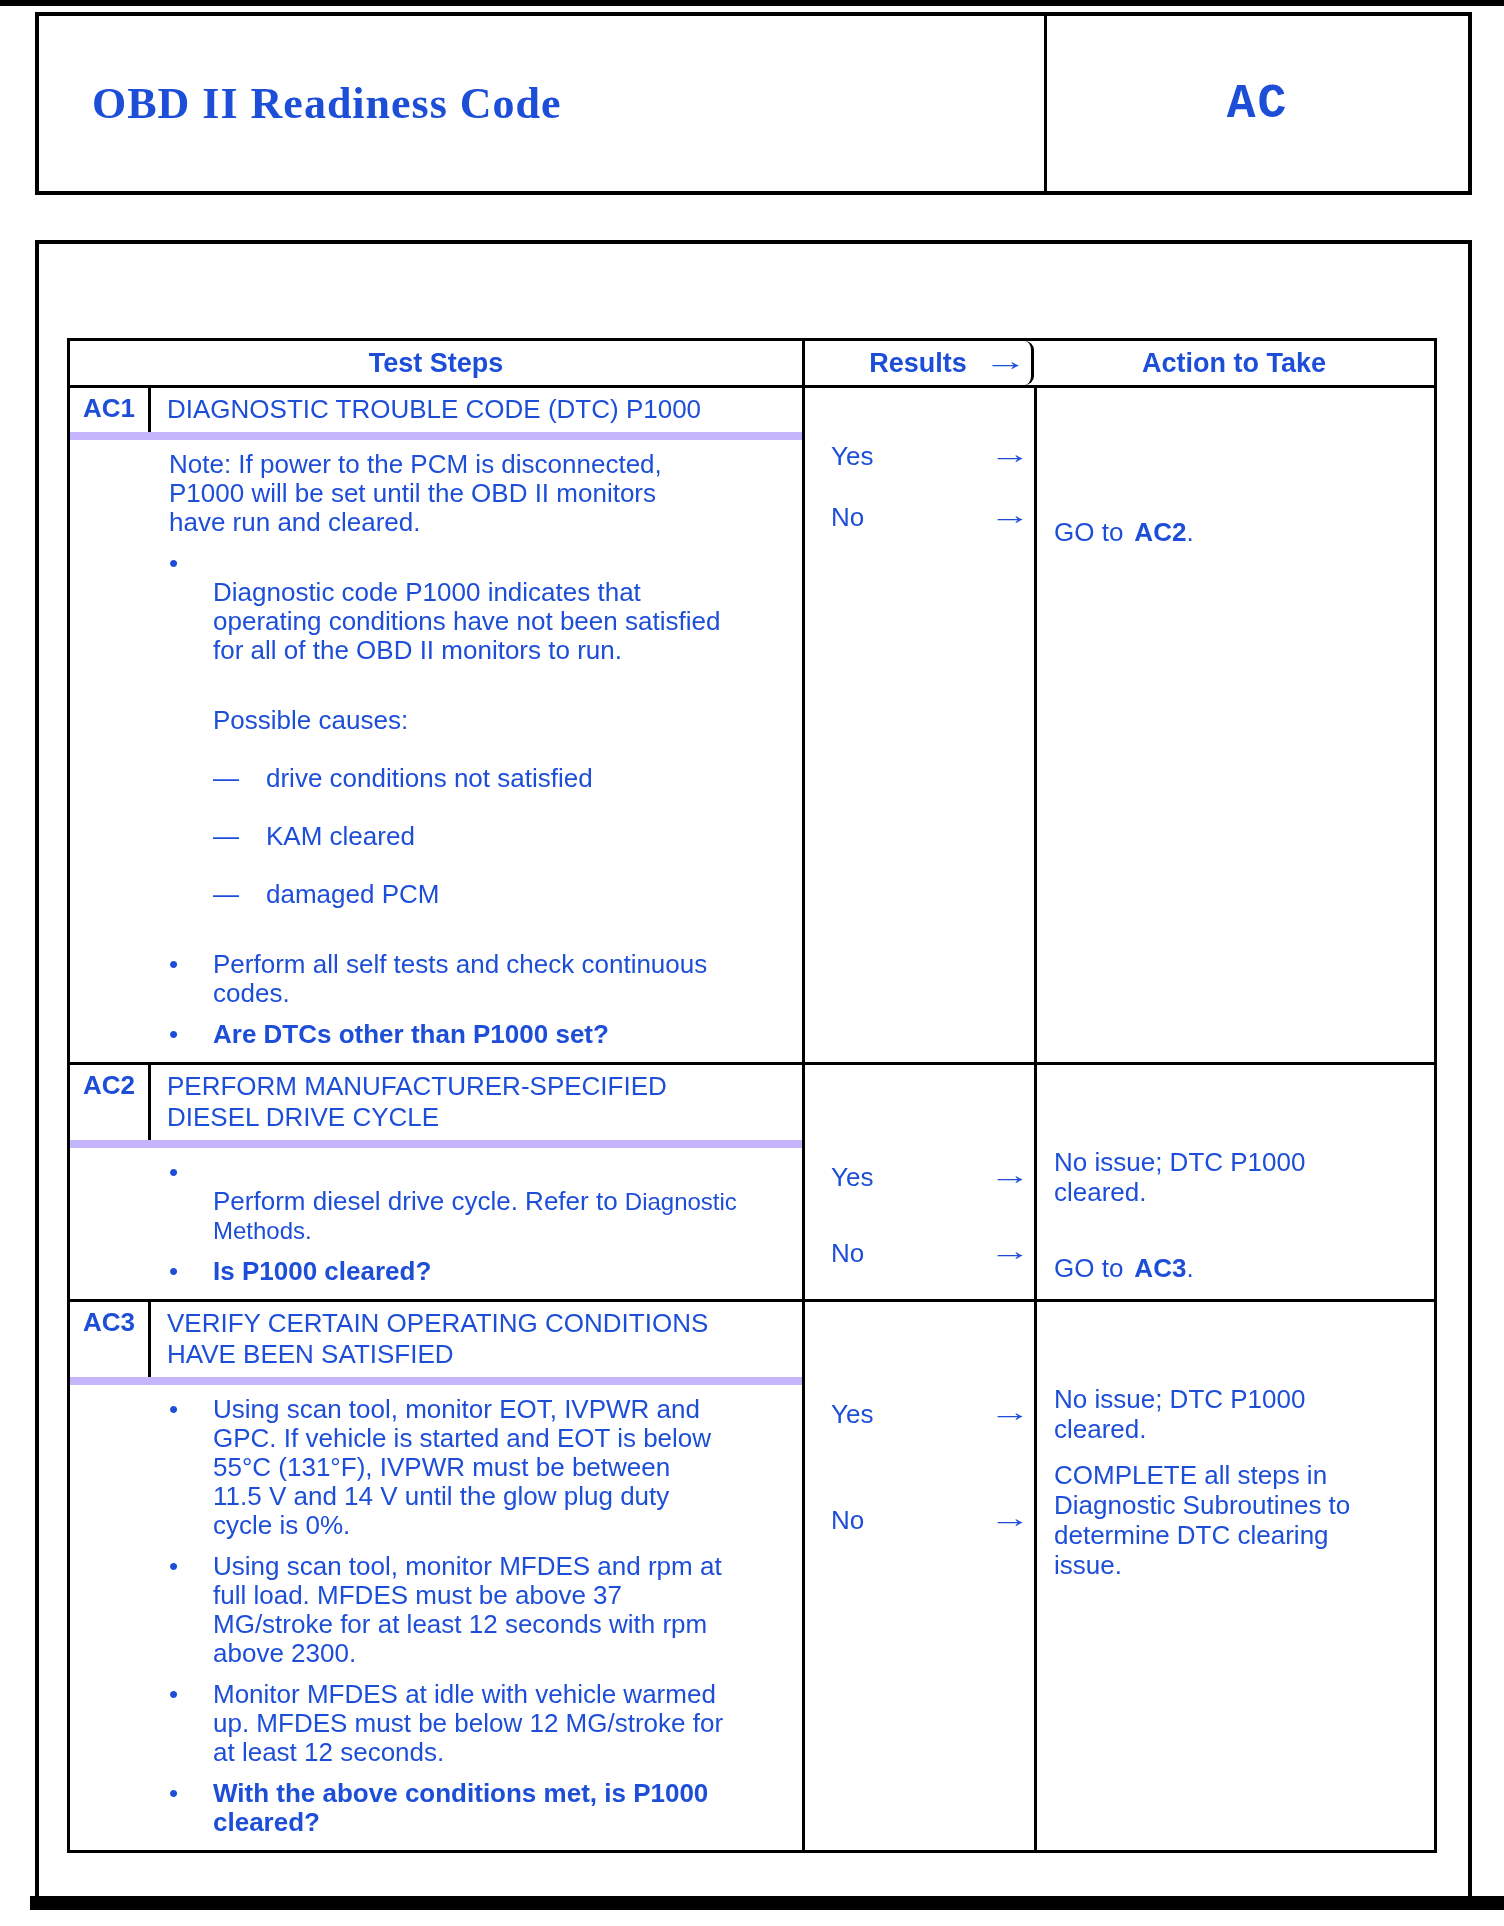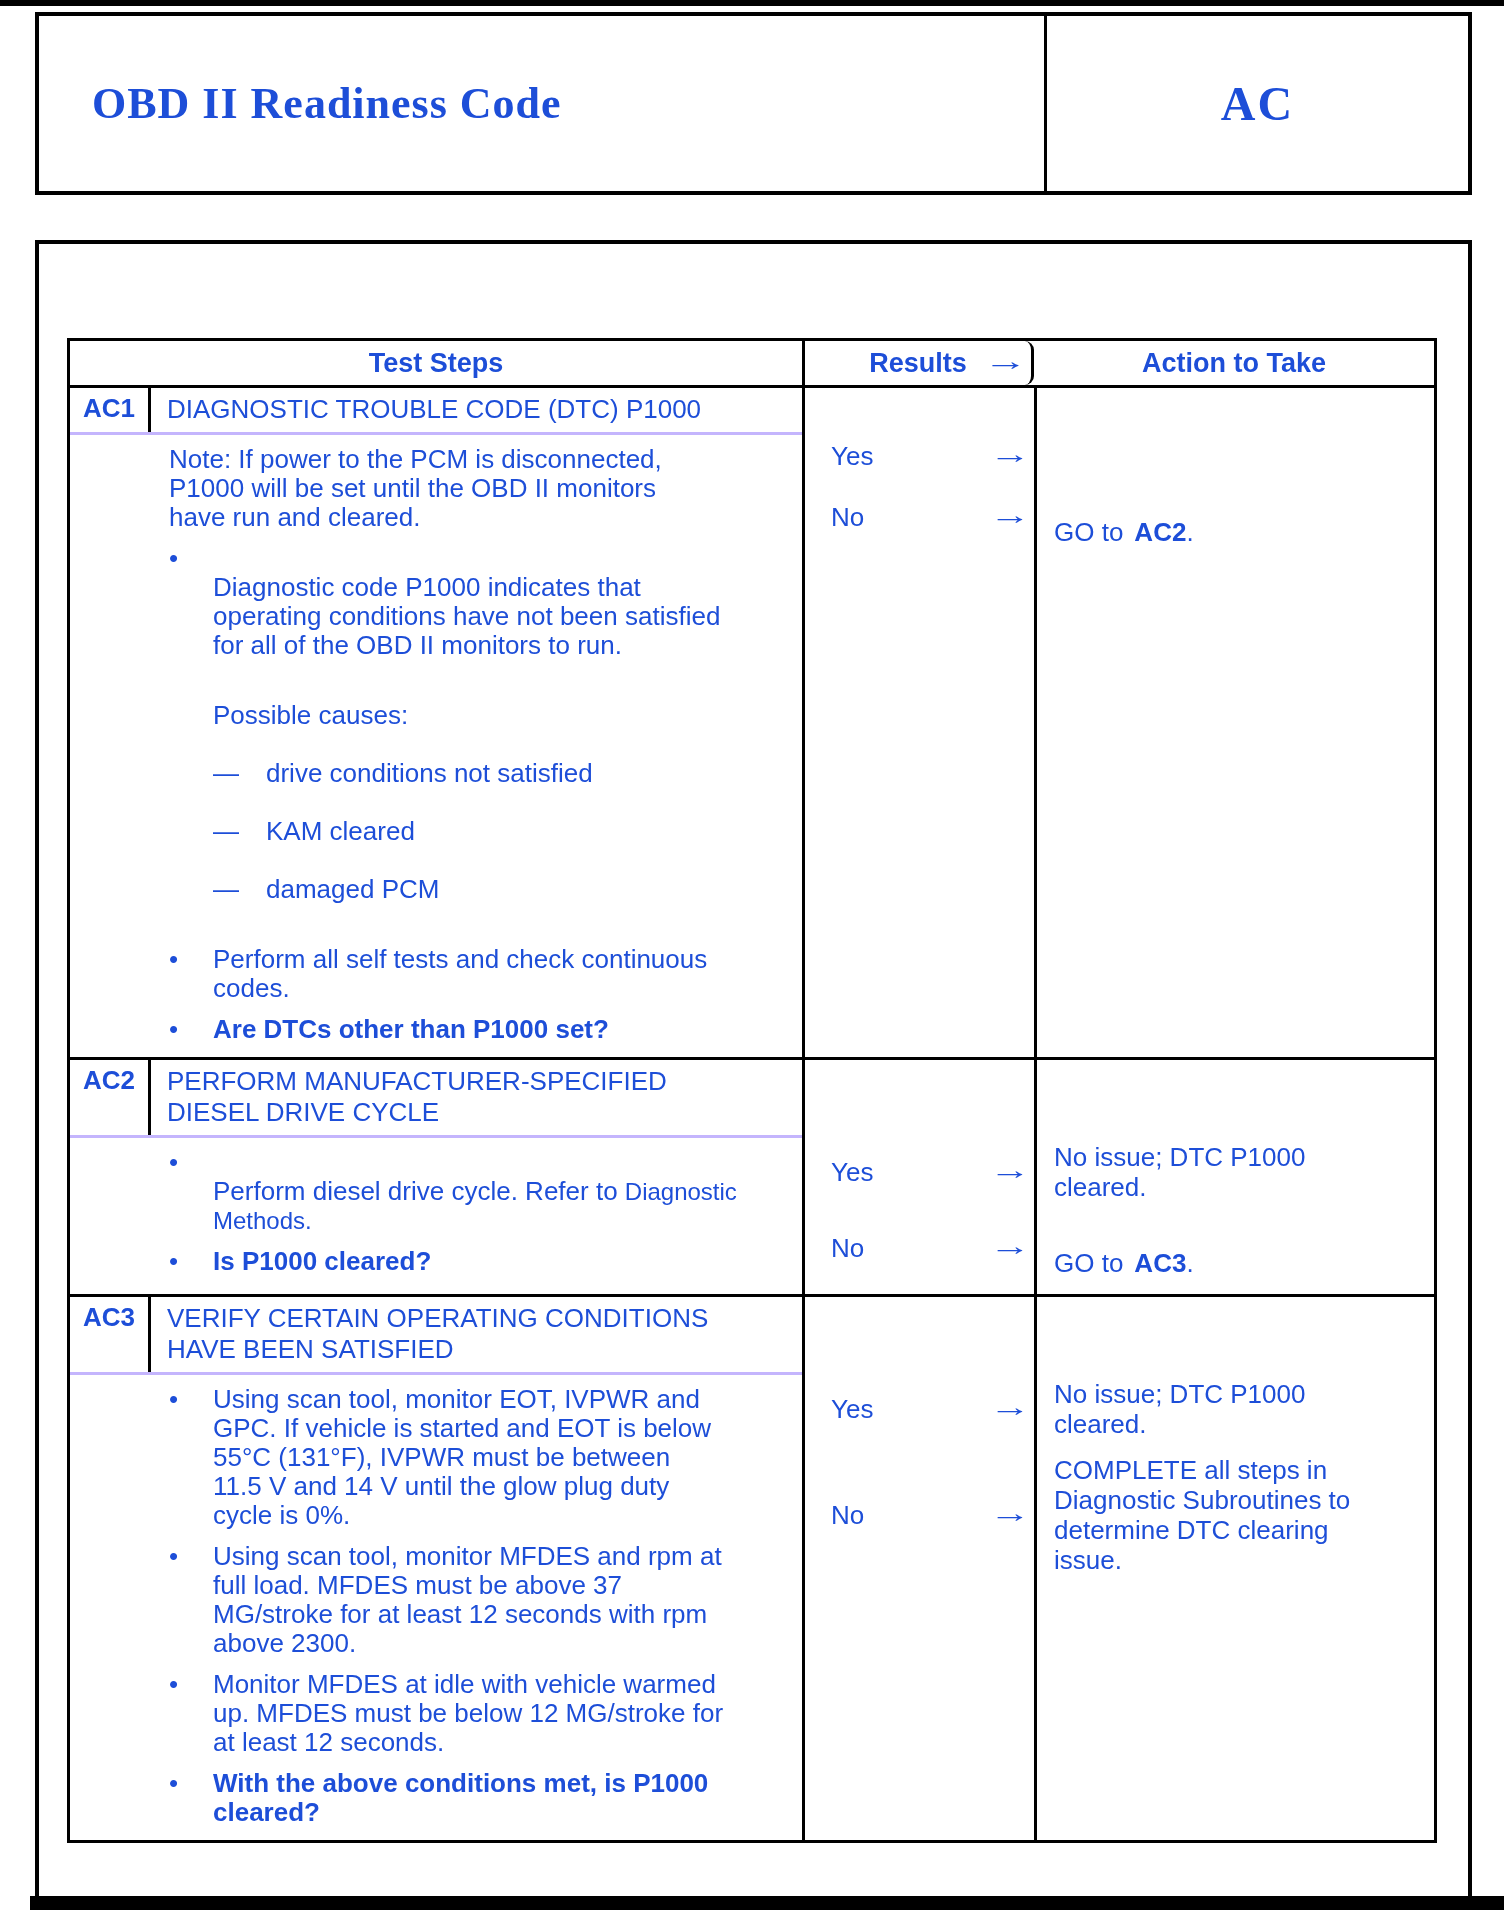--- a/index.html
+++ b/index.html
@@ -29,21 +29,21 @@
     width: 1008px; flex: none;
     border-right: 3px solid #000;
     display: flex; align-items: center;
     padding-left: 53px;
     font-family: "Liberation Serif", serif;
     font-weight: bold; font-size: 44px; letter-spacing: 1px;
   }
   .title-right {
     flex: 1;
     display: flex; align-items: center; justify-content: center;
-    font-family: Liberation Serif, serif;
+    font-family: Liberation Mono, monospace;
     font-weight: bold; font-size: 48px; letter-spacing: 2px;
   }
   
   .main-box {
     position: absolute; left: 35px; top: 240px;
     width: 1437px; height: 1656px;
     border: 4px solid #000; border-bottom: none;
   }
   .bottom-edge {
     position: absolute; left: 30px; top: 1896px;
@@ -70,21 +70,21 @@
     position: absolute; right: 3px; top: 50%;
     transform: translateY(-54%) scaleX(1.7);
     transform-origin: right center;
     font-weight: normal; font-size: 26px;
   }
   .band { display: grid; grid-template-columns: 735px 1fr; }
   .band + .band { border-top: 3px solid #000; }
   .steps-col { border-right: 3px solid #000; }
   .step-head {
     display: grid; grid-template-columns: 81px 1fr;
-    border-bottom: 3px solid #c4b5fd;
+    border-bottom: 8px solid #c4b5fd;
   }
   .step-id {
     border-right: 3px solid #000;
     font-weight: bold;
     display: flex; align-items: flex-start; justify-content: center;
     padding: 6px 0 7px;
   }
   .step-title {
     padding: 6px 10px 7px 16px;
     line-height: 31px;

